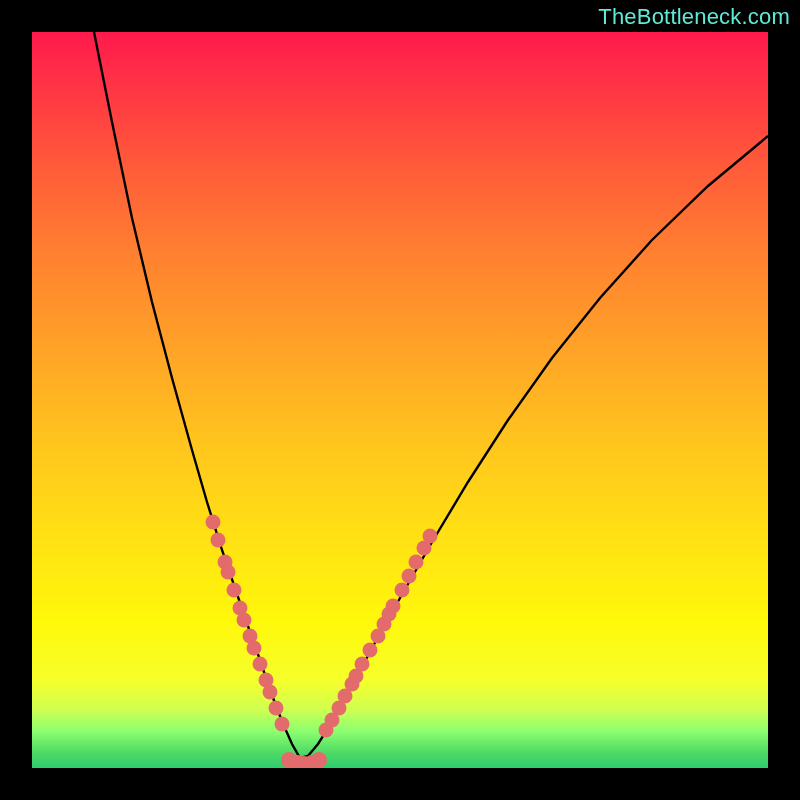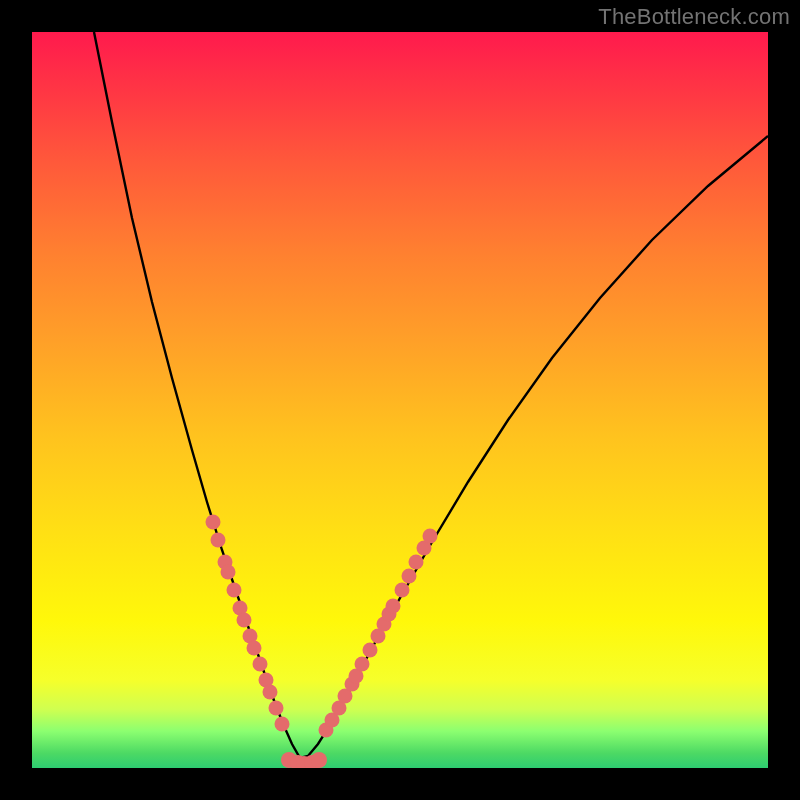--- a/index.html
+++ b/index.html
@@ -29,21 +29,21 @@
       #f6ff2a 88%,
       #d0ff50 92%,
       #8cff70 95%,
       #4cd964 98%,
       #2ecc71 100%);
   }
   .watermark {
     position: absolute;
     top: 4px;
     right: 10px;
-    color: #737373;
+    color: #5eead4;
     font-size: 22px;
     font-weight: 500;
     letter-spacing: 0.2px;
   }
   svg.plot {
     position: absolute;
     left: 0; top: 0;
     width: 736px;
     height: 736px;
   }

